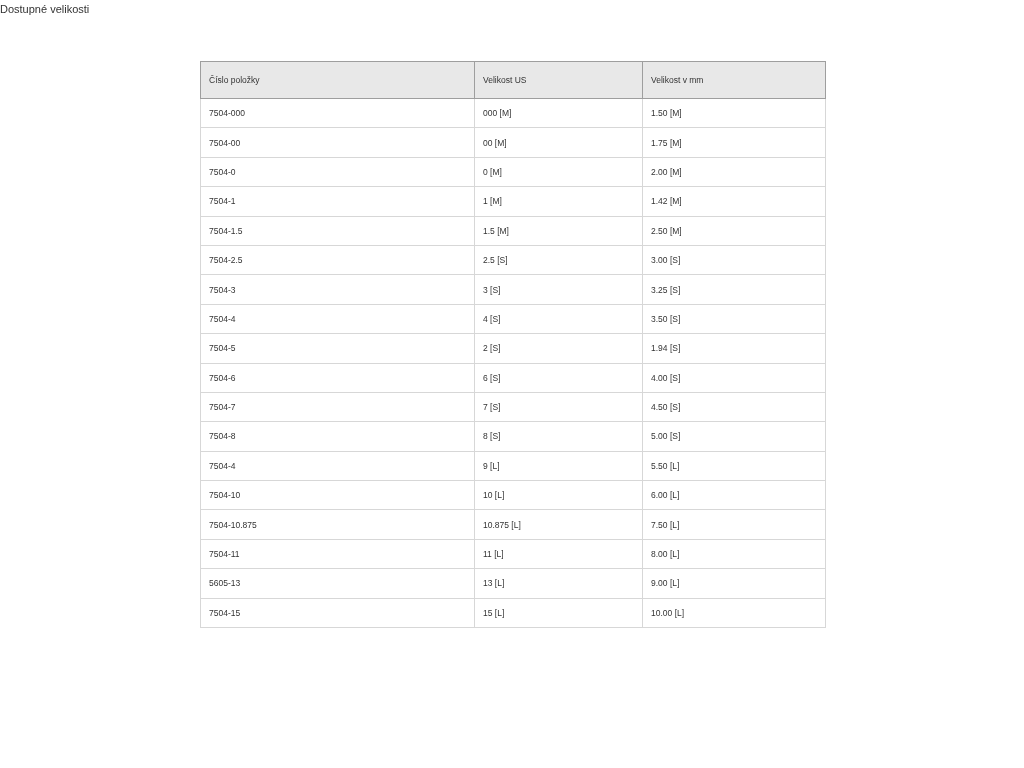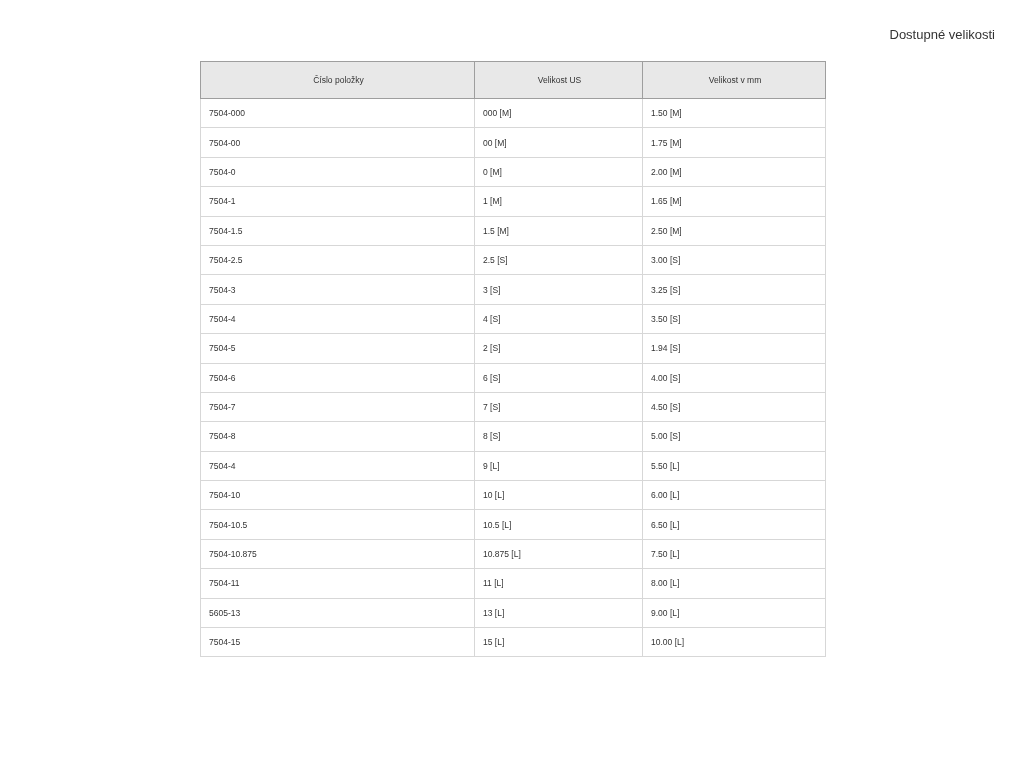--- a/index.html
+++ b/index.html
@@ -7,45 +7,45 @@
     width: 1024px;
     height: 768px;
     background: #ffffff;
     font-family: "Liberation Sans", sans-serif;
     overflow: hidden;
   }
   body { position: relative; }
 
   .doc-title {
     position: absolute;
-    top: 30px;
+    top: 4px;
     left: 0;
     width: 995px;
-    text-align: right;
-    font-size: 13px;
+    text-align: left;
+    font-size: 11px;
     line-height: 10px;
     color: #333333;
   }
 
   .sizes-table {
     position: absolute;
     left: 200px;
     top: 61px;
     width: 625px;
     border-collapse: collapse;
     table-layout: fixed;
     font-size: 8.5px;
     color: #333333;
   }
 
   .sizes-table th {
     background: #e8e8e8;
     border: 1px solid #9e9e9e;
     height: 37px;
-    text-align: center;
+    text-align: left;
     vertical-align: middle;
     padding: 0 6px 0 8px;
     font-weight: normal;
     font-size: 8.5px;
     color: #333333;
   }
 
   .sizes-table td {
     border: 1px solid #d7d7d7;
     height: 29.4px;
@@ -87,21 +87,21 @@
         <td>1.75 [M]</td>
       </tr>
       <tr>
         <td>7504-0</td>
         <td>0 [M]</td>
         <td>2.00 [M]</td>
       </tr>
       <tr>
         <td>7504-1</td>
         <td>1 [M]</td>
-        <td>1.65 [M]</td>
+        <td>1.42 [M]</td>
       </tr>
       <tr>
         <td>7504-1.5</td>
         <td>1.5 [M]</td>
         <td>2.50 [M]</td>
       </tr>
       <tr>
         <td>7504-2.5</td>
         <td>2.5 [S]</td>
         <td>3.00 [S]</td>
@@ -140,25 +140,20 @@
         <td>7504-4</td>
         <td>9 [L]</td>
         <td>5.50 [L]</td>
       </tr>
       <tr>
         <td>7504-10</td>
         <td>10 [L]</td>
         <td>6.00 [L]</td>
       </tr>
       <tr>
-        <td>7504-10.5</td>
-        <td>10.5 [L]</td>
-        <td>6.50 [L]</td>
-      </tr>
-      <tr>
         <td>7504-10.875</td>
         <td>10.875 [L]</td>
         <td>7.50 [L]</td>
       </tr>
       <tr>
         <td>7504-11</td>
         <td>11 [L]</td>
         <td>8.00 [L]</td>
       </tr>
       <tr>

